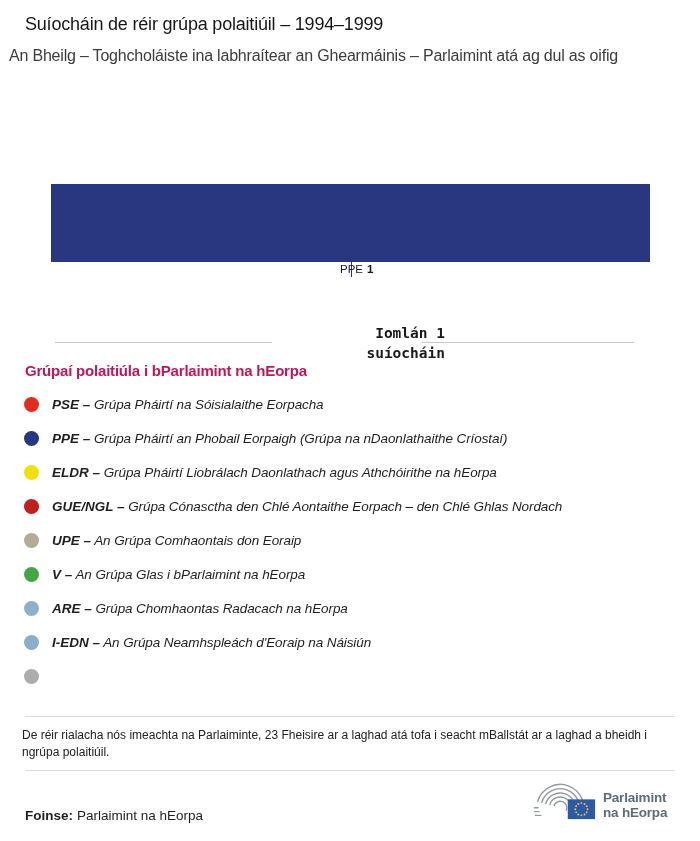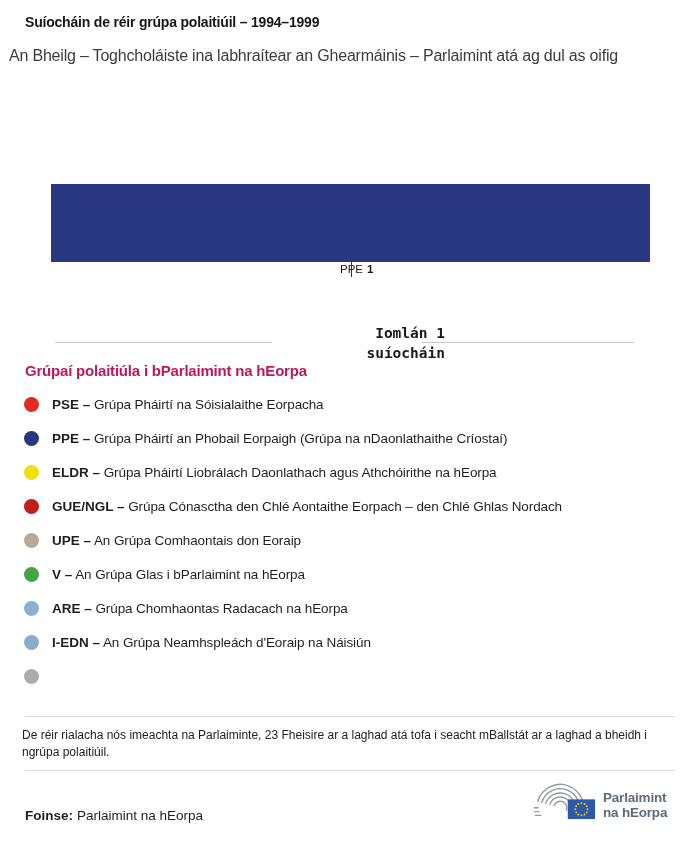--- a/index.html
+++ b/index.html
@@ -1,37 +1,37 @@
 <!DOCTYPE html>
 <html><head>
 <meta charset="utf-8">
 <style>
   html,body{margin:0;padding:0;background:#ffffff;}
   body{font-family:"Liberation Sans",sans-serif;color:#1a1a1a;}
   .stage{position:relative;width:700px;height:841px;background:#fff;overflow:hidden;}
 
-  .title{position:absolute;left:25px;top:14px;font-size:14px;font-weight:bold;color:#171717;letter-spacing:-0.2px;}
+  .title{position:absolute;left:25px;top:14px;font-size:18px;font-weight:normal;color:#171717;letter-spacing:-0.2px;}
   .subtitle{position:absolute;left:9px;top:44px;width:652px;font-size:16px;line-height:23px;color:#3c3c3c;letter-spacing:-0.2px;}
 
   .bar{position:absolute;left:51px;top:184px;width:599px;height:78px;background:#293680;}
   .bar-tick{position:absolute;left:351px;top:261px;width:1px;height:16px;background:#293680;}
   .bar-label{position:absolute;left:340px;top:263px;font-size:11.5px;color:#1a1a1a;white-space:nowrap;}
   .bar-label b{margin-left:4px;}
 
   .total-line{position:absolute;top:342px;height:1px;background:#c9c9c9;}
   .total-line.left{left:55px;width:217px;}
   .total-line.right{left:422px;width:212px;}
   .total-text{position:absolute;left:255px;top:323px;width:190px;text-align:right;
     font-family:"DejaVu Sans Mono",monospace;font-weight:bold;font-size:14.5px;line-height:20px;color:#1a1a1a;}
 
   .legend-heading{position:absolute;left:25px;top:362px;font-size:15px;font-weight:bold;color:#be185d;letter-spacing:-0.2px;}
   .legend{position:absolute;left:24px;top:387px;width:660px;}
   .legend-row{display:flex;align-items:center;height:34px;}
   .legend-dot{width:15px;height:15px;border-radius:50%;flex:0 0 15px;margin-right:13px;}
-  .legend-label{font-size:13.5px;color:#1f1f1f;letter-spacing:-0.1px;white-space:nowrap;}
+  .legend-label{font-size:13.5px;color:#1f1f1f;letter-spacing:-0.1px;white-space:nowrap;font-style:italic;}
   .legend-label b{letter-spacing:0;}
 
   .divider{position:absolute;left:25px;width:650px;height:1px;background:#dcdcdc;}
   .divider.one{top:716px;}
   .divider.two{top:770px;}
 
   .footnote{position:absolute;left:22px;top:727px;width:652px;font-size:12px;line-height:17px;color:#222222;}
 
   .source{position:absolute;left:25px;top:808px;font-size:13.5px;color:#1f1f1f;}
   .source b{margin-right:4px;}

